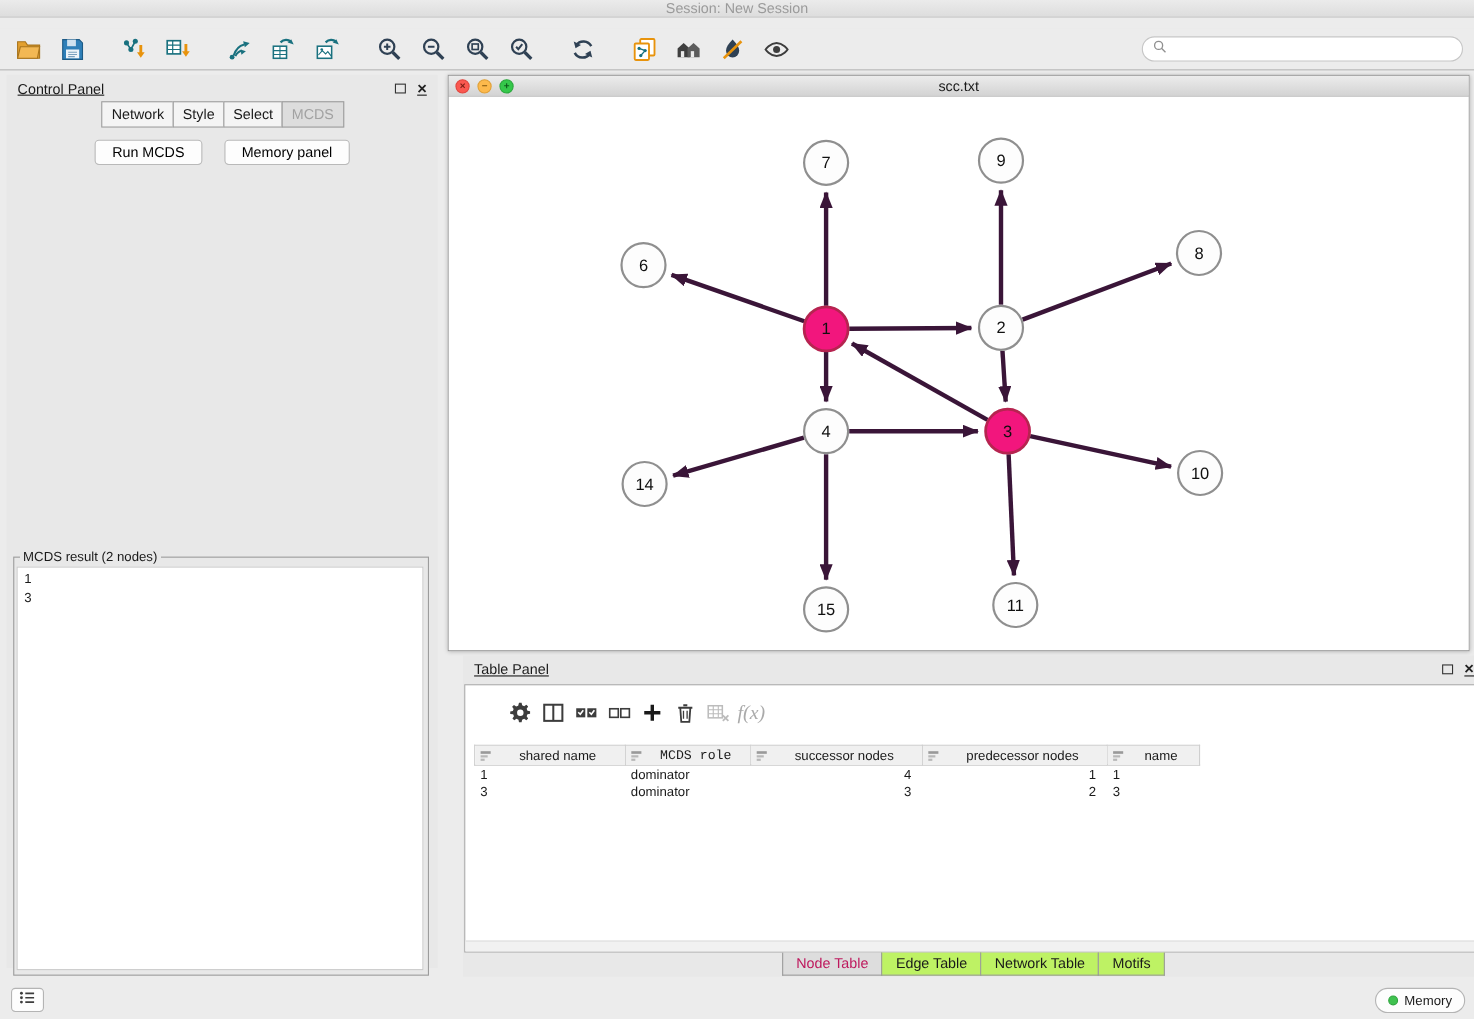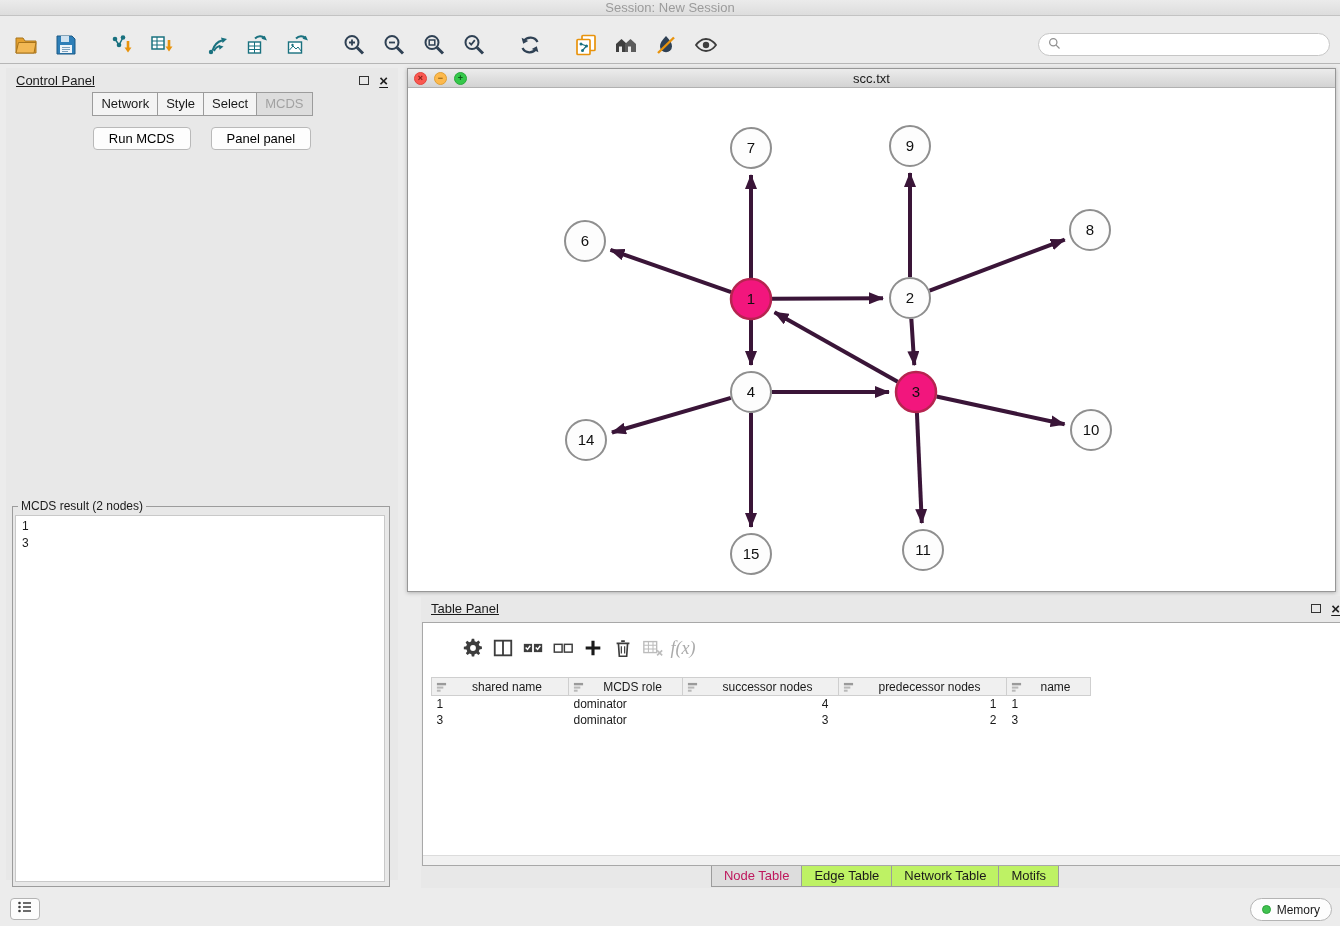--- a/index.html
+++ b/index.html
@@ -239,21 +239,21 @@
     </div>
     <div class="cp-tabs">
         <div class="cp-tab">Network</div>
         <div class="cp-tab">Style</div>
         <div class="cp-tab">Select</div>
         <div class="cp-tab active">MCDS</div>
       </div>
     <div class="cp-body">
       <div class="cp-buttons">
         <button>Run MCDS</button>
-        <button>Panel panel</button>
+        <button>Memory panel</button>
       </div>
       <fieldset class="result-box">
         <legend>MCDS result (2 nodes)</legend>
         <div class="result-area">
             <div class="result-line">1</div>
             <div class="result-line">3</div>
           </div>
       </fieldset>
     </div>
   </div>
@@ -395,21 +395,21 @@
           </button>
         </div>
       <table class="node-table">
         <thead>
             <tr>
               <th style="width: 137px;"><span class="hicon"><svg width="11" height="11" viewBox="0 0 12 12">
                     <rect x="1" y="1" width="10" height="2.6" fill="#9a9a9a"></rect>
                     <rect x="1" y="5" width="7" height="2.2" fill="#b8b8b8"></rect>
                     <rect x="1" y="8.4" width="4" height="2.2" fill="#b8b8b8"></rect>
                   </svg></span><span>shared name</span></th>
-              <th style="width: 114px;"><span class="hicon"><svg width="11" height="11" viewBox="0 0 12 12">
+              <th style="width: 114px; font-family: Liberation Mono, monospace;"><span class="hicon"><svg width="11" height="11" viewBox="0 0 12 12">
                     <rect x="1" y="1" width="10" height="2.6" fill="#9a9a9a"></rect>
                     <rect x="1" y="5" width="7" height="2.2" fill="#b8b8b8"></rect>
                     <rect x="1" y="8.4" width="4" height="2.2" fill="#b8b8b8"></rect>
                   </svg></span><span>MCDS role</span></th>
               <th style="width: 156px;"><span class="hicon"><svg width="11" height="11" viewBox="0 0 12 12">
                     <rect x="1" y="1" width="10" height="2.6" fill="#9a9a9a"></rect>
                     <rect x="1" y="5" width="7" height="2.2" fill="#b8b8b8"></rect>
                     <rect x="1" y="8.4" width="4" height="2.2" fill="#b8b8b8"></rect>
                   </svg></span><span>successor nodes</span></th>
               <th style="width: 168px;"><span class="hicon"><svg width="11" height="11" viewBox="0 0 12 12">

